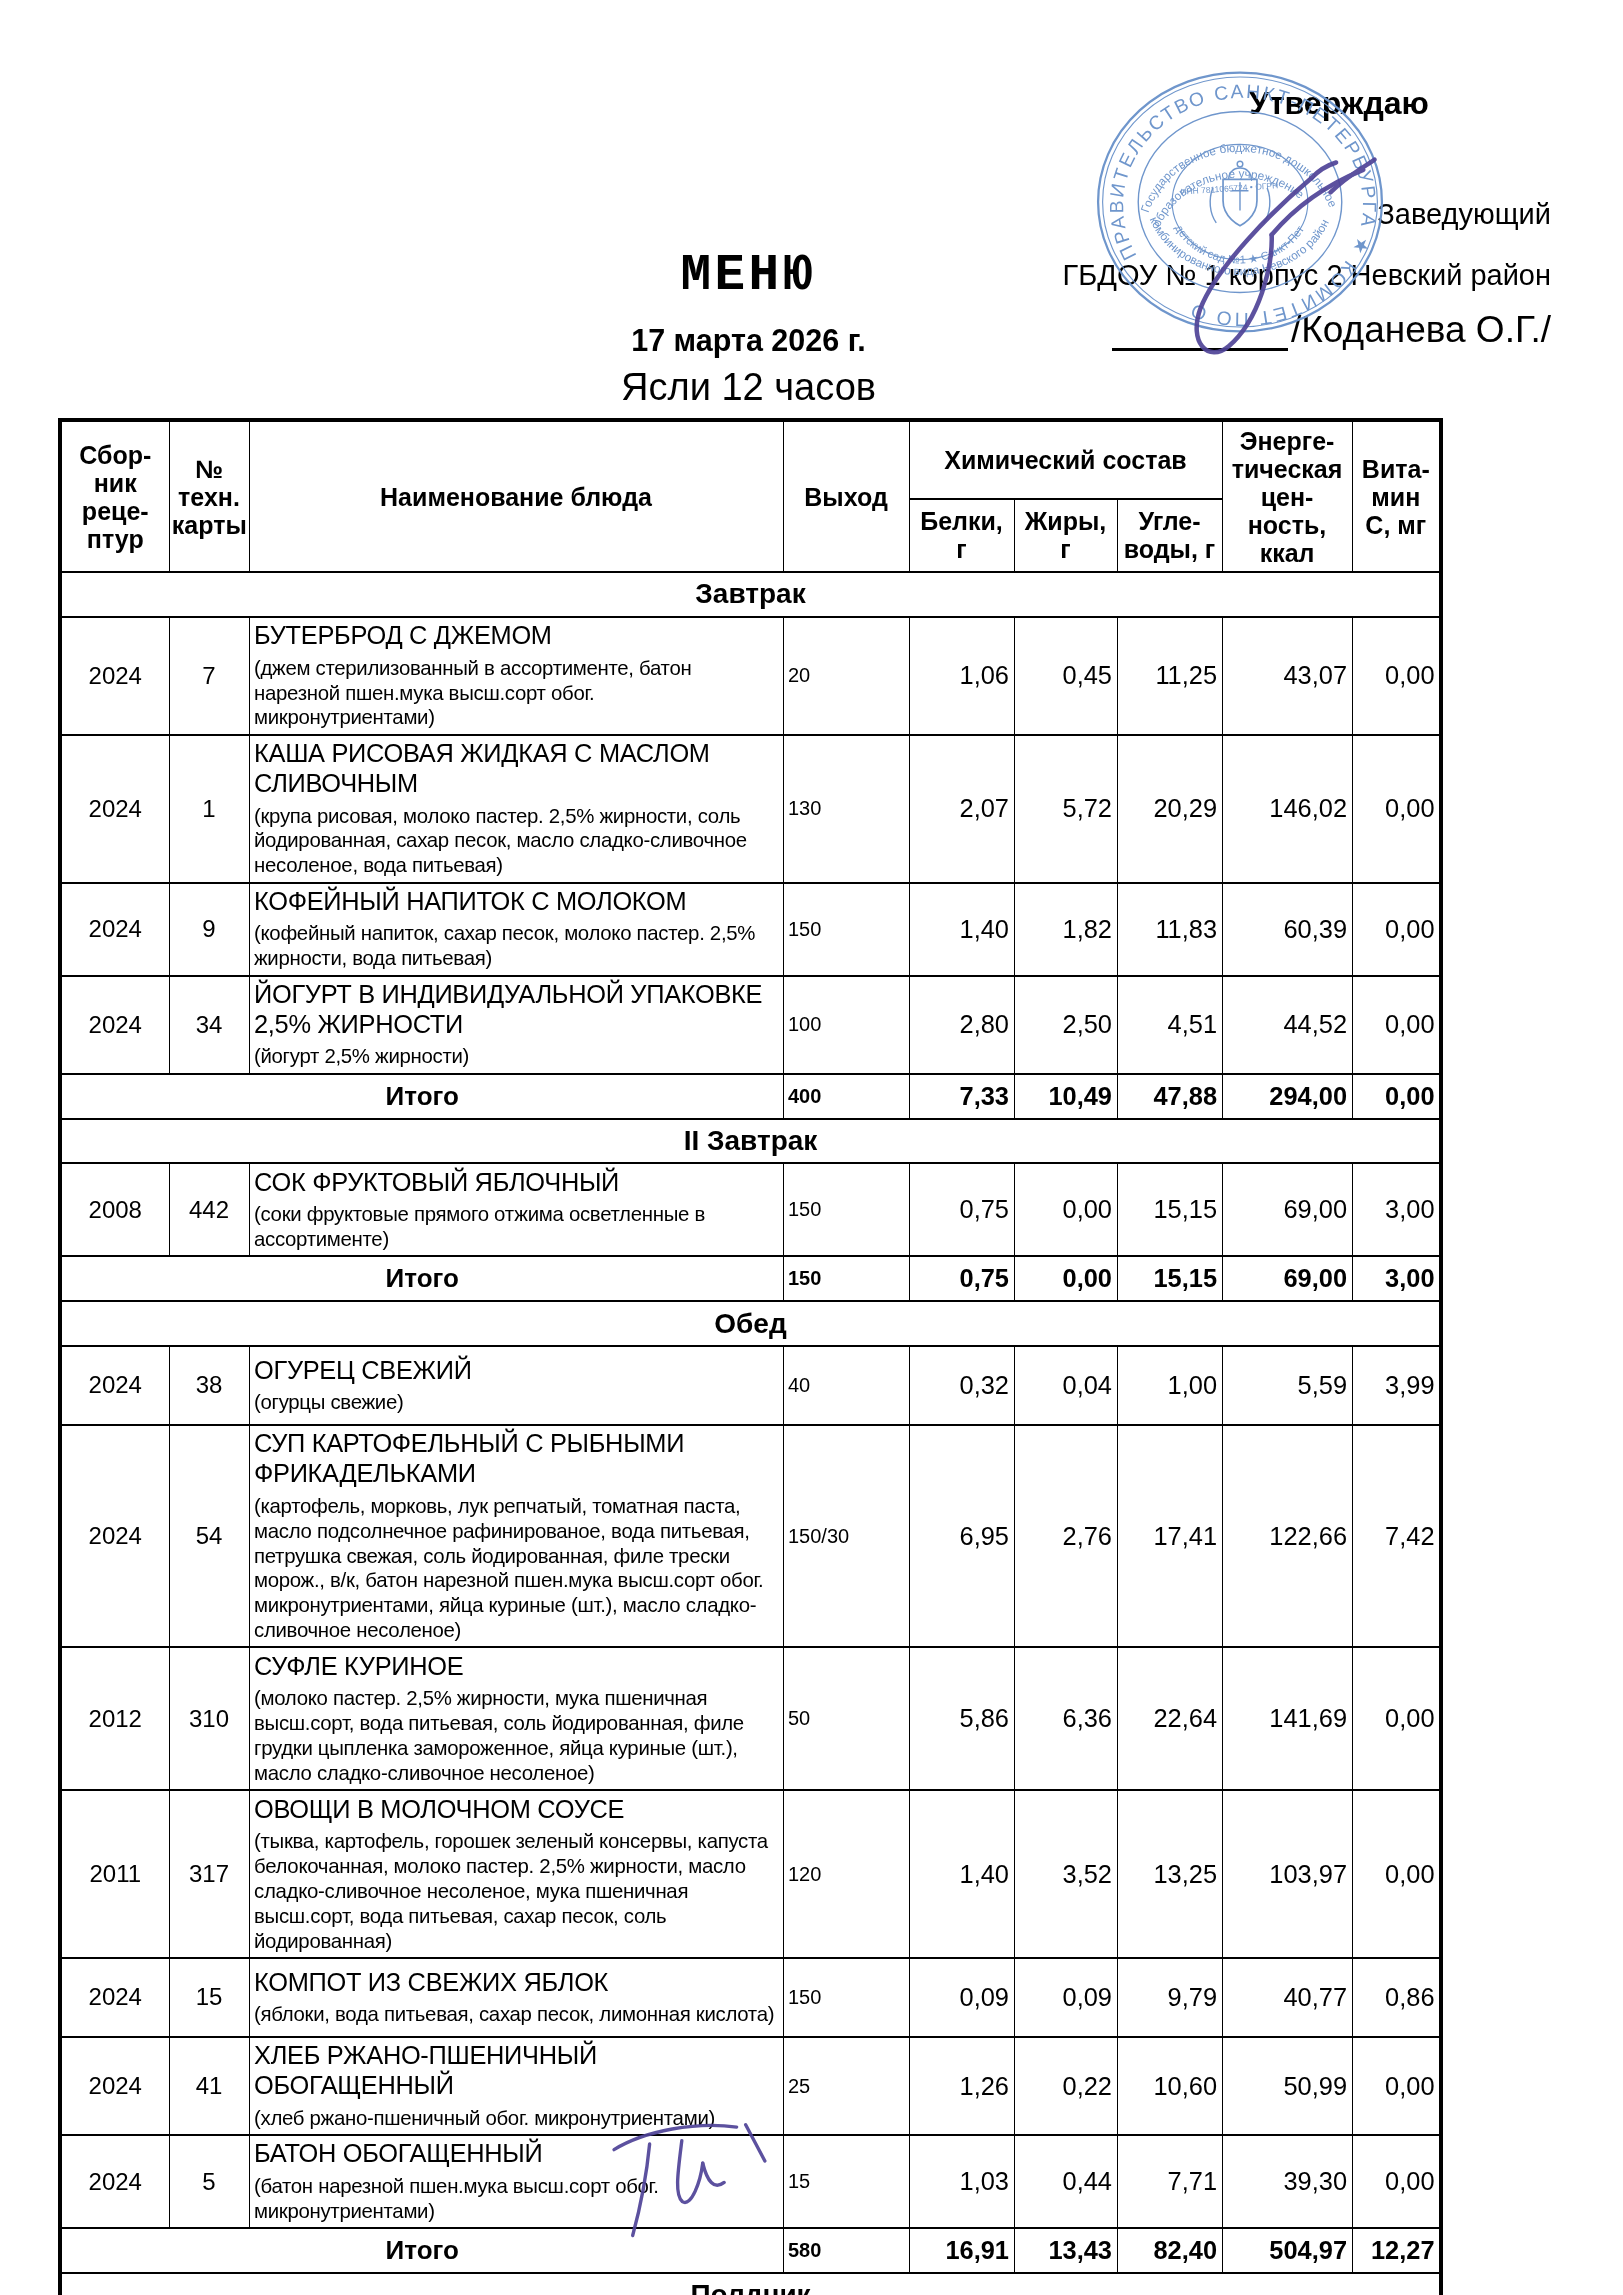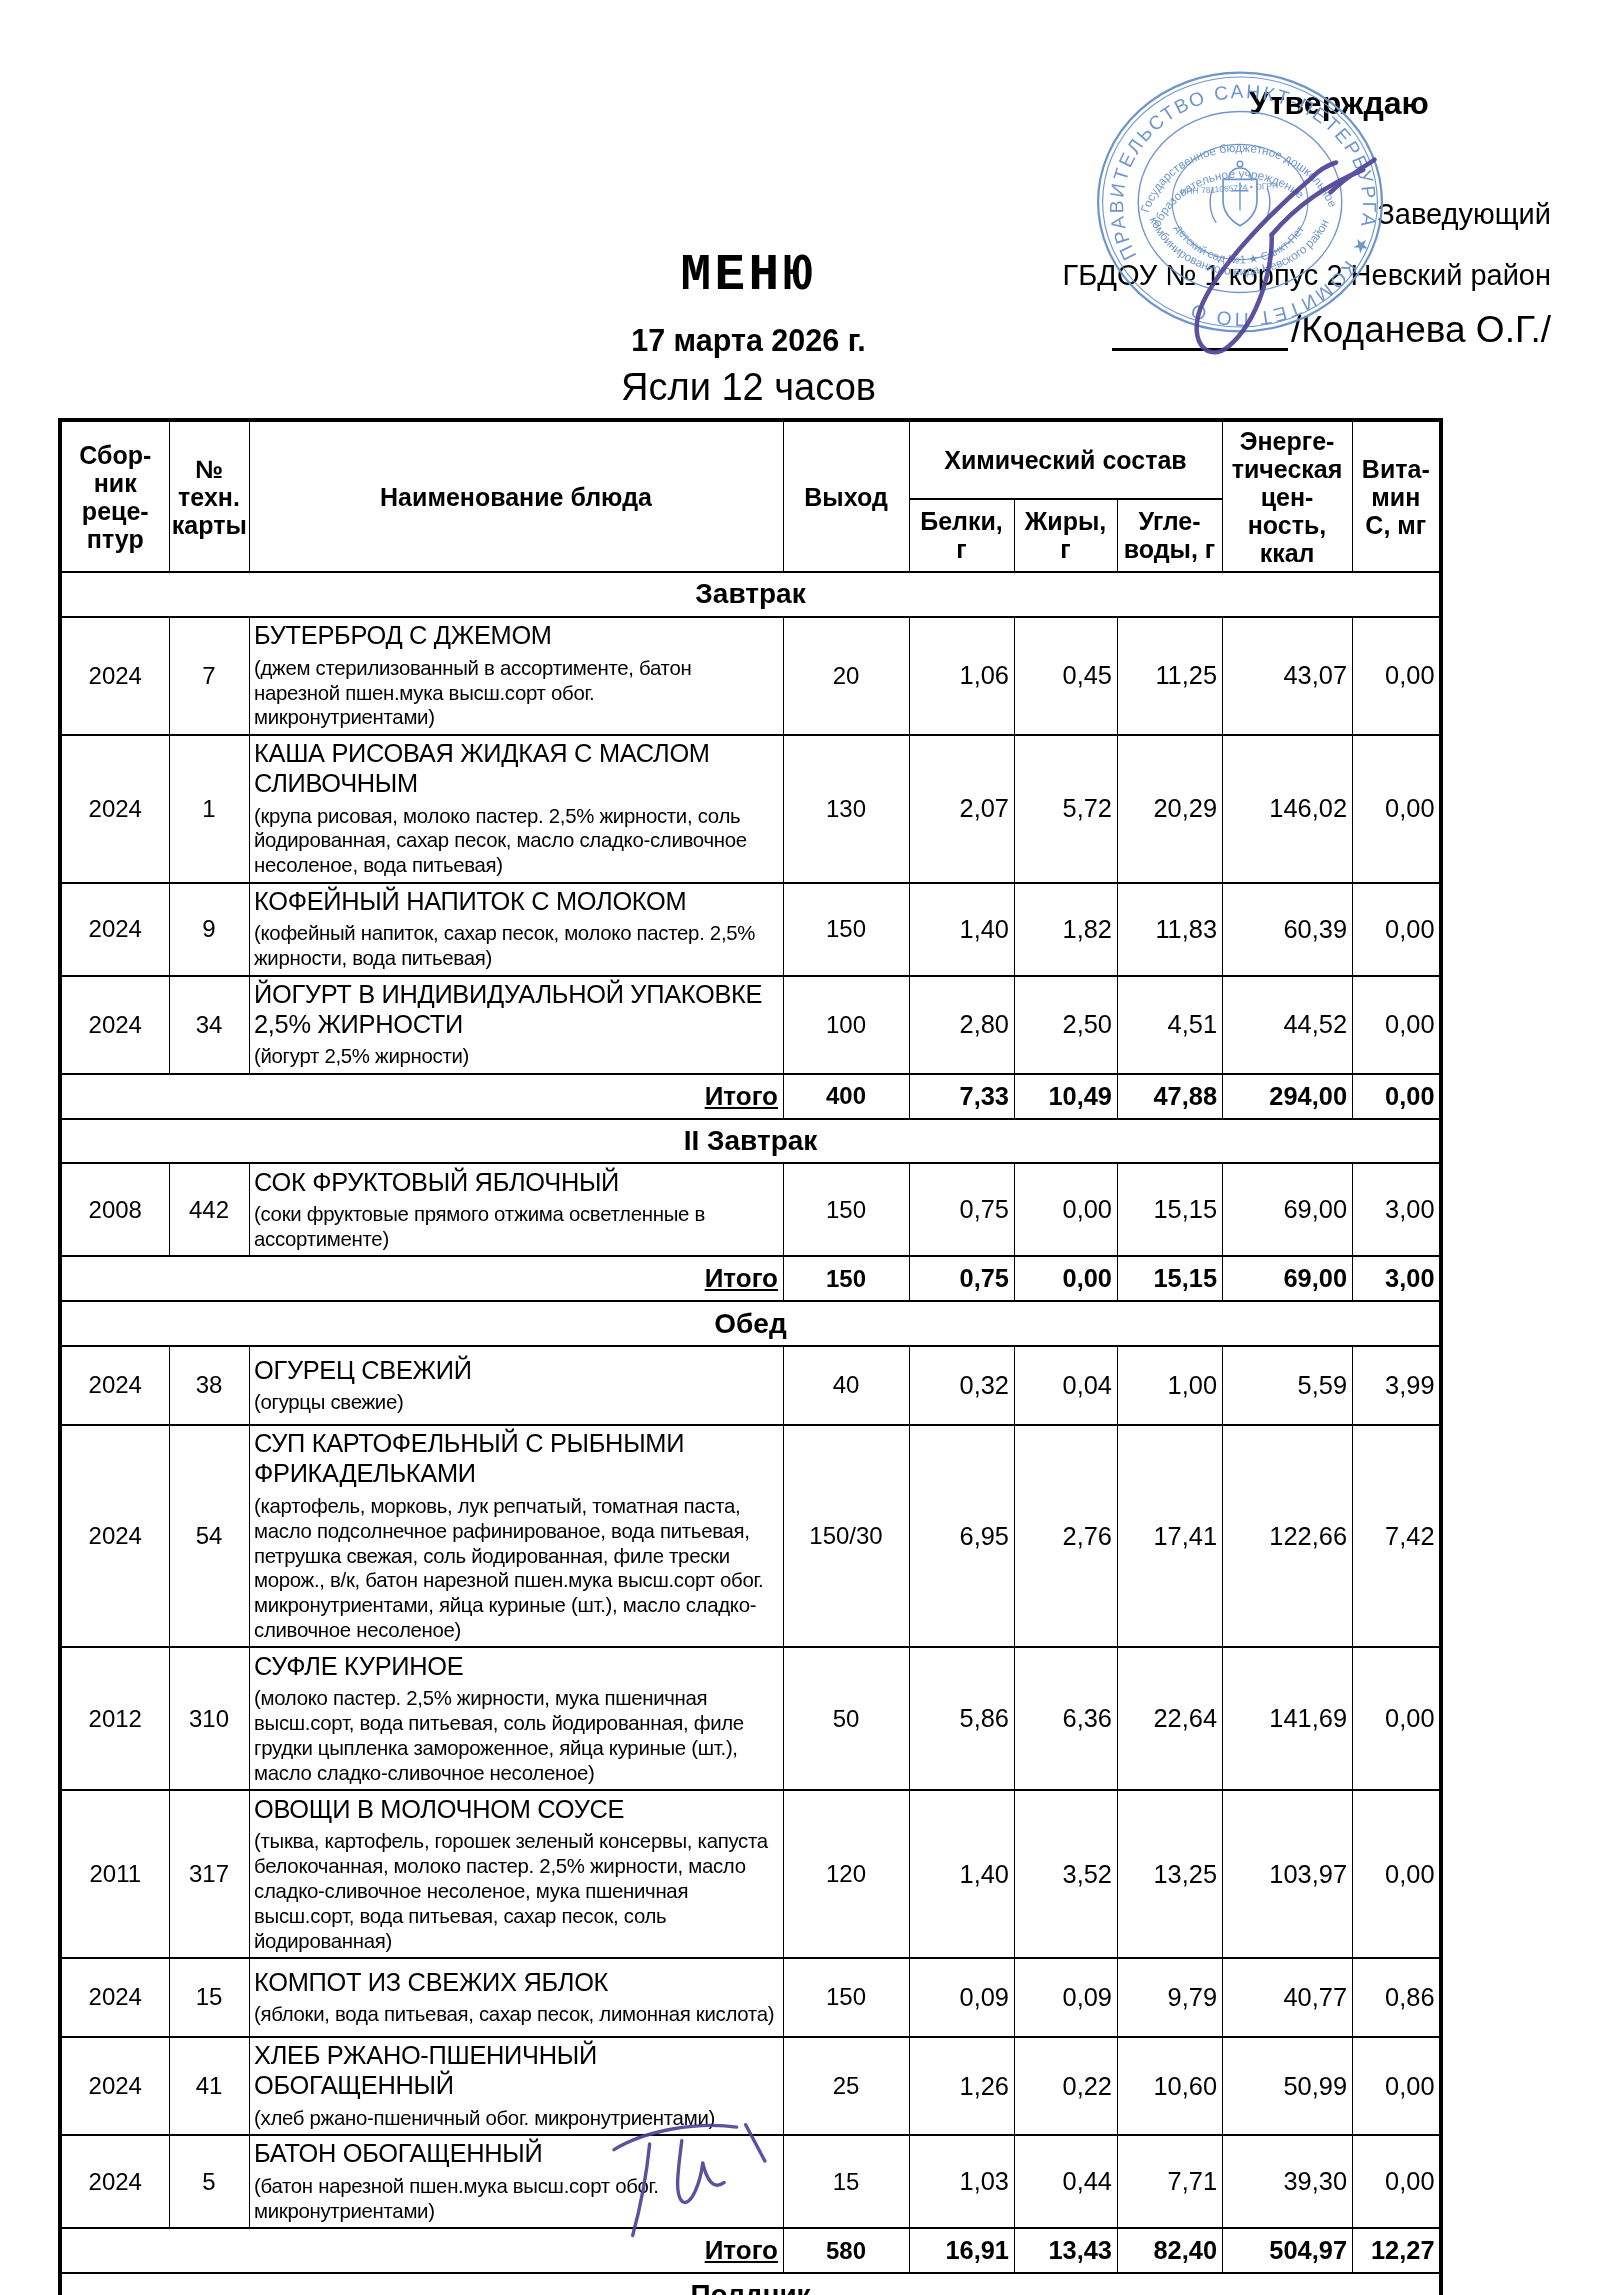--- a/index.html
+++ b/index.html
@@ -28,24 +28,24 @@
       vertical-align:middle;padding:3.4px 4.5px;}
   .menu thead th{font-weight:bold;font-size:25px;text-align:center;line-height:1.12;white-space:pre-line;padding:4.5px 2.3px;}
   .menu thead tr.h1{height:72px;}
   .menu thead tr.h2{height:57px;}
   tr.section-row td{text-align:center;font-weight:bold;font-size:28px;height:36px;padding:3.4px;}
   tr.dish-row{height:79px;}
   .c-num{text-align:center;font-size:24px;}
   .c-name{text-align:left;padding:9px 12.4px;}
   .dish-title{font-size:25.4px;line-height:1.18;letter-spacing:-0.3px;}
   .dish-ing{font-size:20.4px;line-height:1.22;margin-top:4.5px;letter-spacing:-0.3px;}
-  .c-out{text-align:center;font-size:24px;margin-left:20px;}
+  .c-out{font-size:20px;margin-left:20px;}
   .c-val{text-align:right;padding-right:12.4px;font-size:25.4px;}
   tr.total-row td,tr.grand-row td{font-weight:bold;height:36px;}
-  .t-label{text-align:right;font-size:26px;padding-left:9px;text-decoration:underline;}
+  .t-label{text-align:center;font-size:26px;padding-left:9px;}
   
   .footer-row{position:absolute;left:58px;top:2175px;width:1381px;display:flex;align-items:flex-end;}
   .cook-label{margin-left:362px;font-size:29px;}
   .cook-line{display:inline-block;width:249px;border-bottom:4px solid #000;height:34px;margin-left:59px;}
   .cook-name{font-size:29px;margin-left:65px;}
 </style>
 </head>
 <body>
 
 <div class="page">

